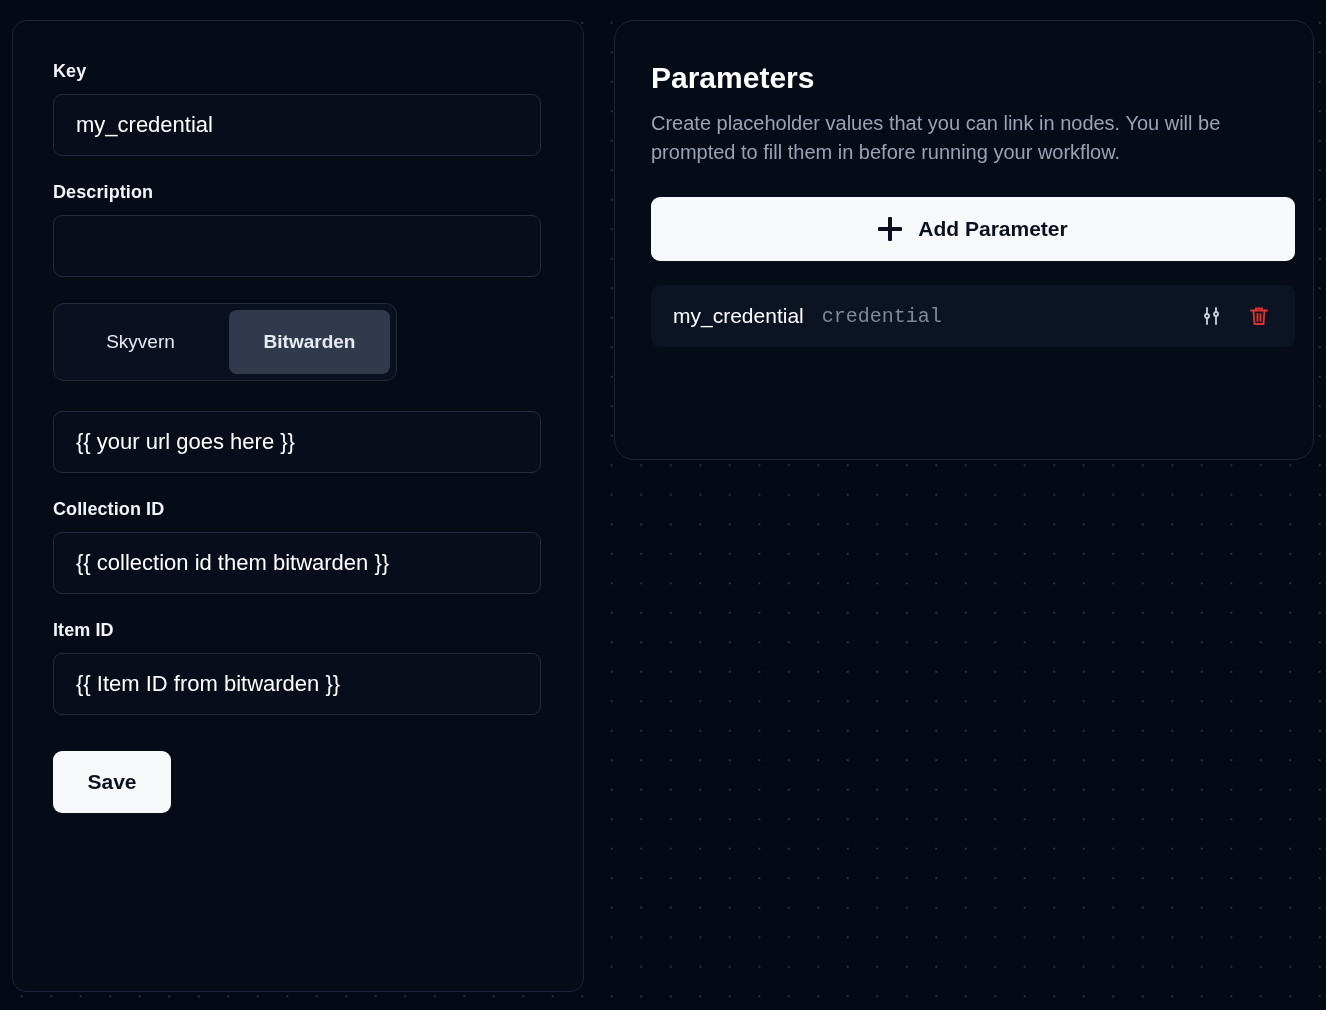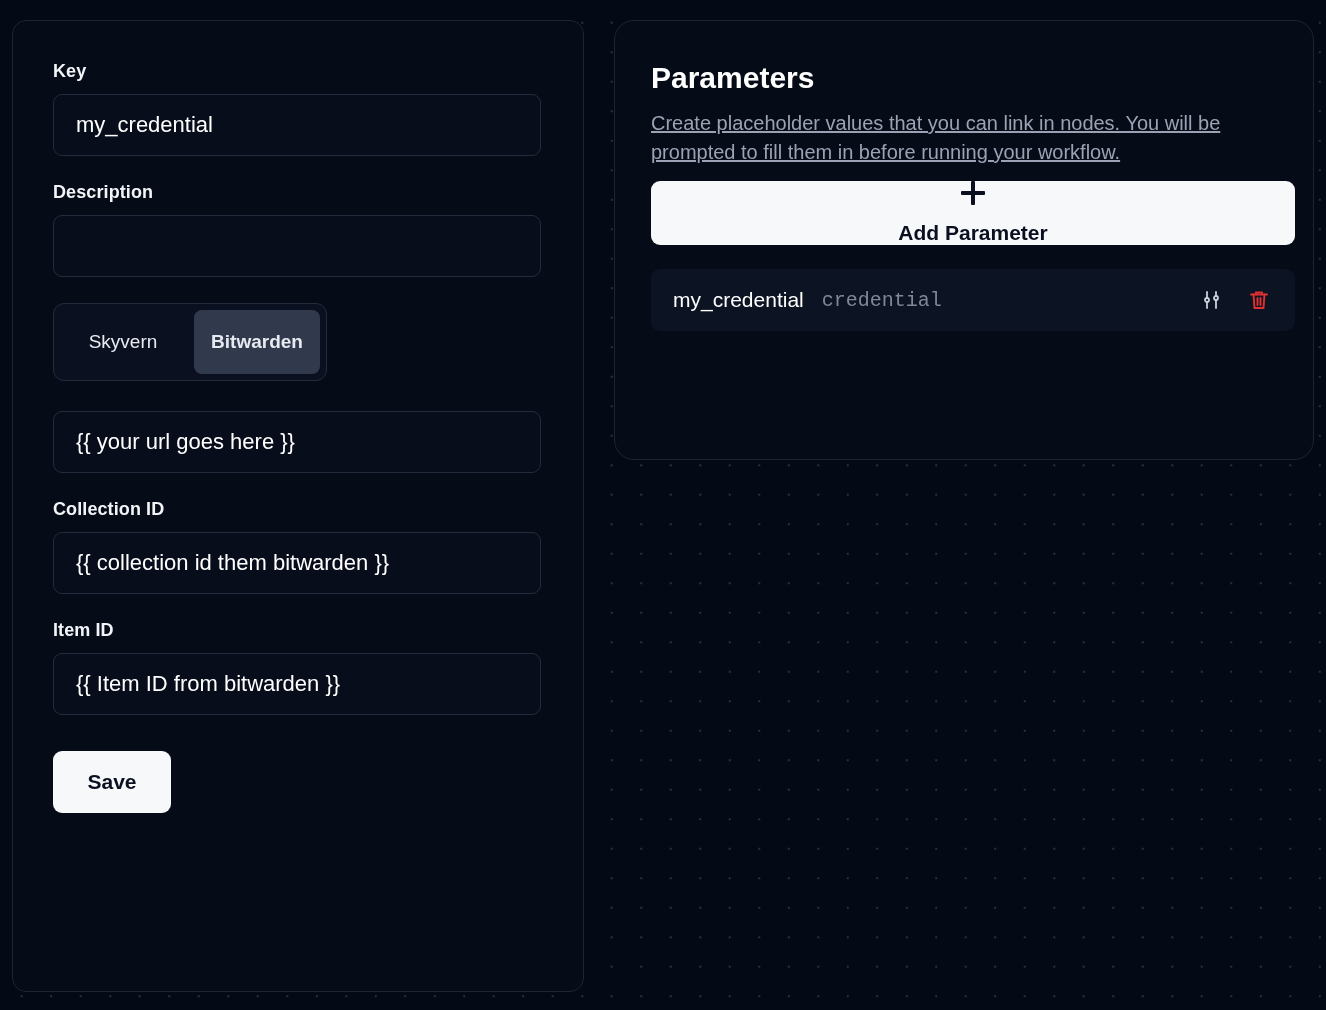--- a/index.html
+++ b/index.html
@@ -57,21 +57,21 @@
     outline: none;
     display: flex;
     align-items: center;
   }
   .text-input.empty { color: #6d7586; }
 
   .field-block { margin-bottom: 26px; }
 
   
   .segmented {
-    width: 274px;
+    width: 344px;
     height: 78px;
     background: #0a1020;
     border: 1px solid #242b3c;
     border-radius: 11px;
     display: flex;
     align-items: center;
     padding: 6px;
     margin: 8px 0 30px 0;
   }
   .seg-btn {
@@ -128,41 +128,39 @@
     color: #ffffff;
     font-size: 30px;
     font-weight: bold;
     margin-bottom: 14px;
   }
   .panel-desc {
     color: #9aa2b4;
     font-size: 20px;
     line-height: 1.45;
     max-width: 650px;
-    margin-bottom: 14px;
-    text-decoration: underline;
+    margin-bottom: 30px;
   }
 
   .add-param-btn {
     width: 644px;
     height: 64px;
     background: #f7f8fa;
     border: none;
     border-radius: 9px;
     color: #0b1020;
     font-size: 21px;
     font-weight: bold;
     display: flex;
     align-items: center;
     justify-content: center;
     gap: 16px;
     cursor: pointer;
     font-family: "Liberation Sans", sans-serif;
     margin-bottom: 24px;
-    flex-direction: column;
   }
   .plus-icon {
     display: inline-block;
     width: 24px;
     height: 24px;
     position: relative;
   }
   .plus-icon::before, .plus-icon::after {
     content: "";
     position: absolute;

